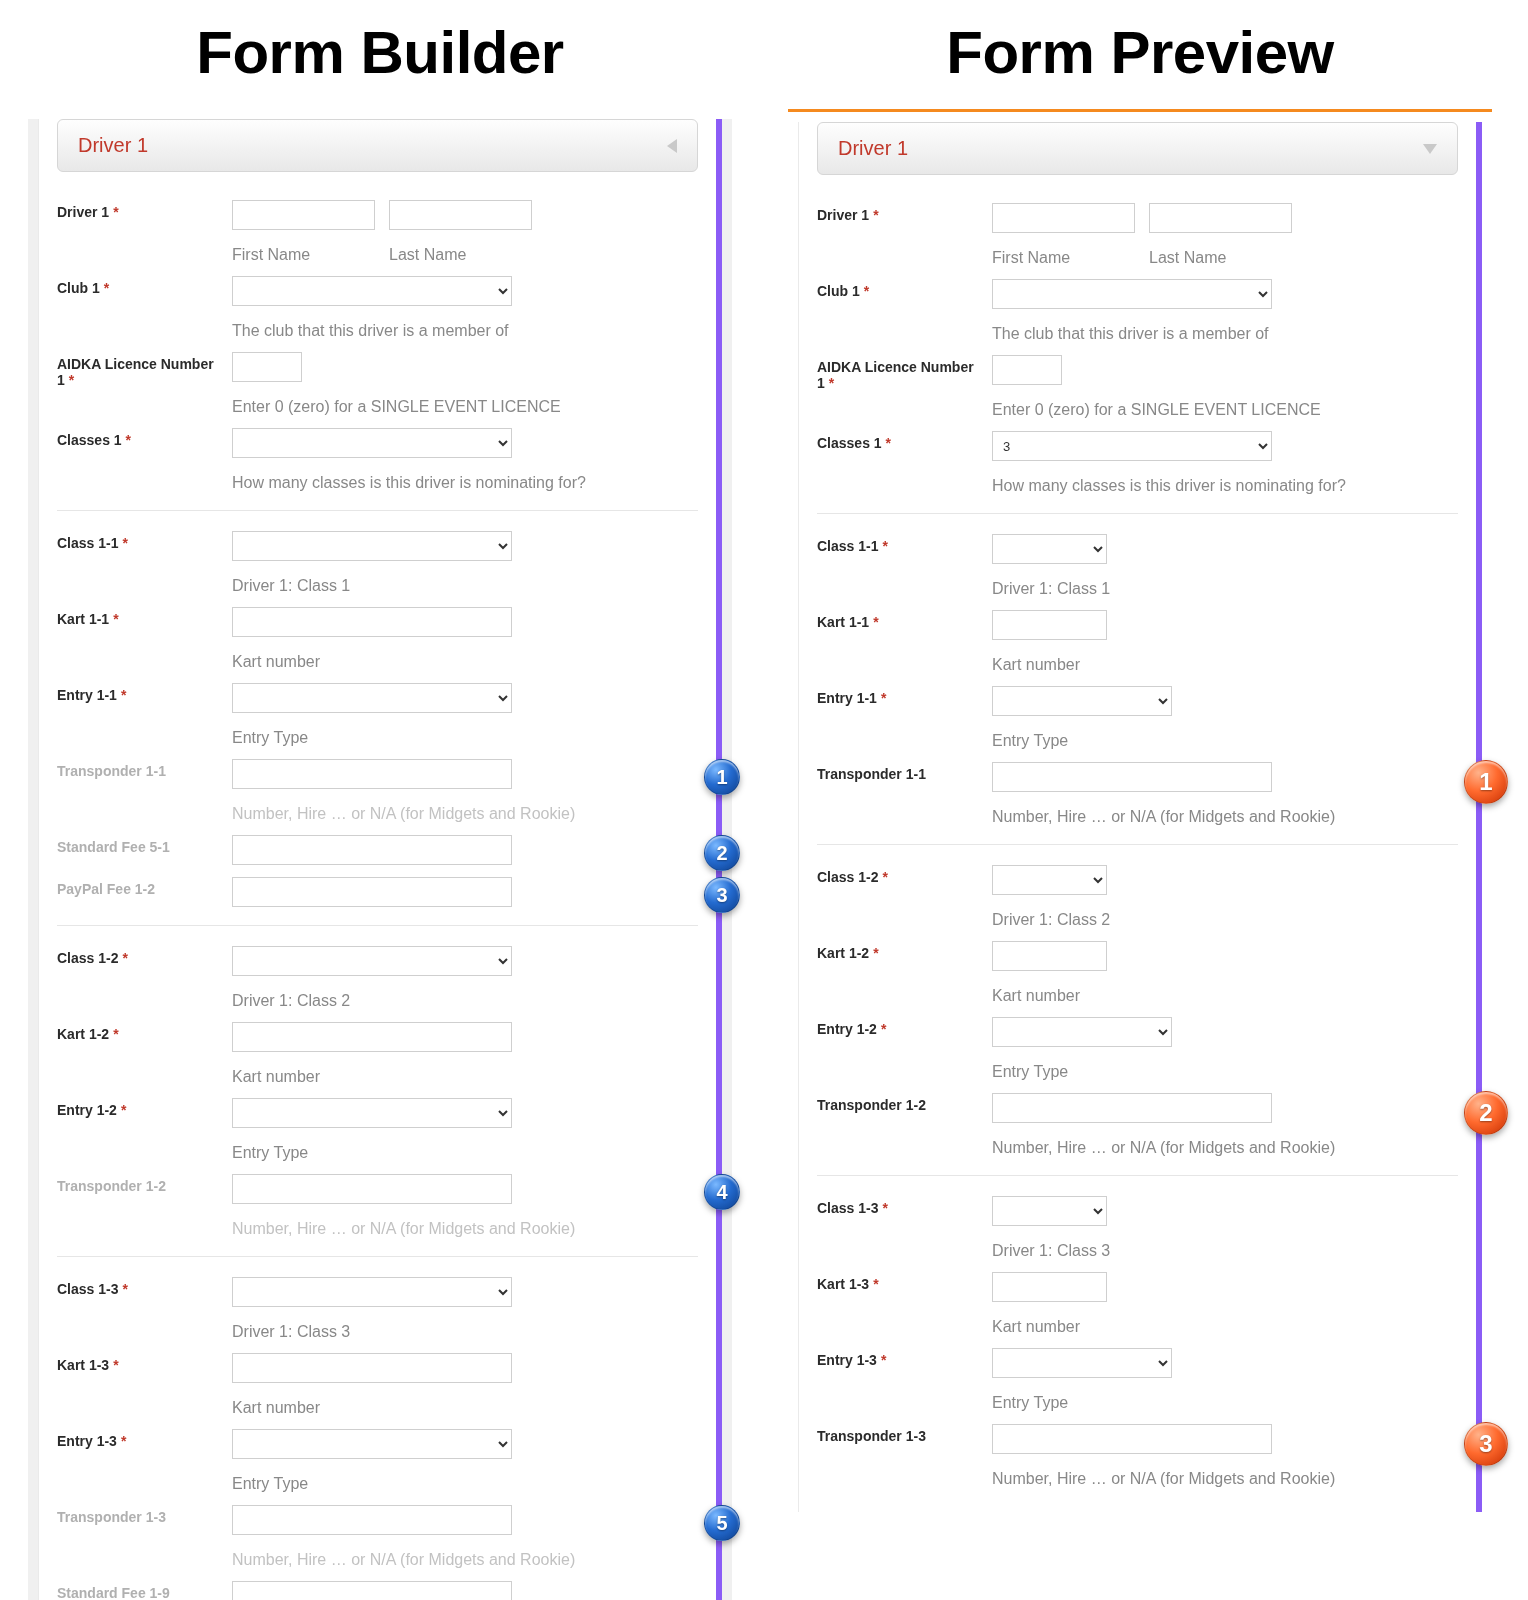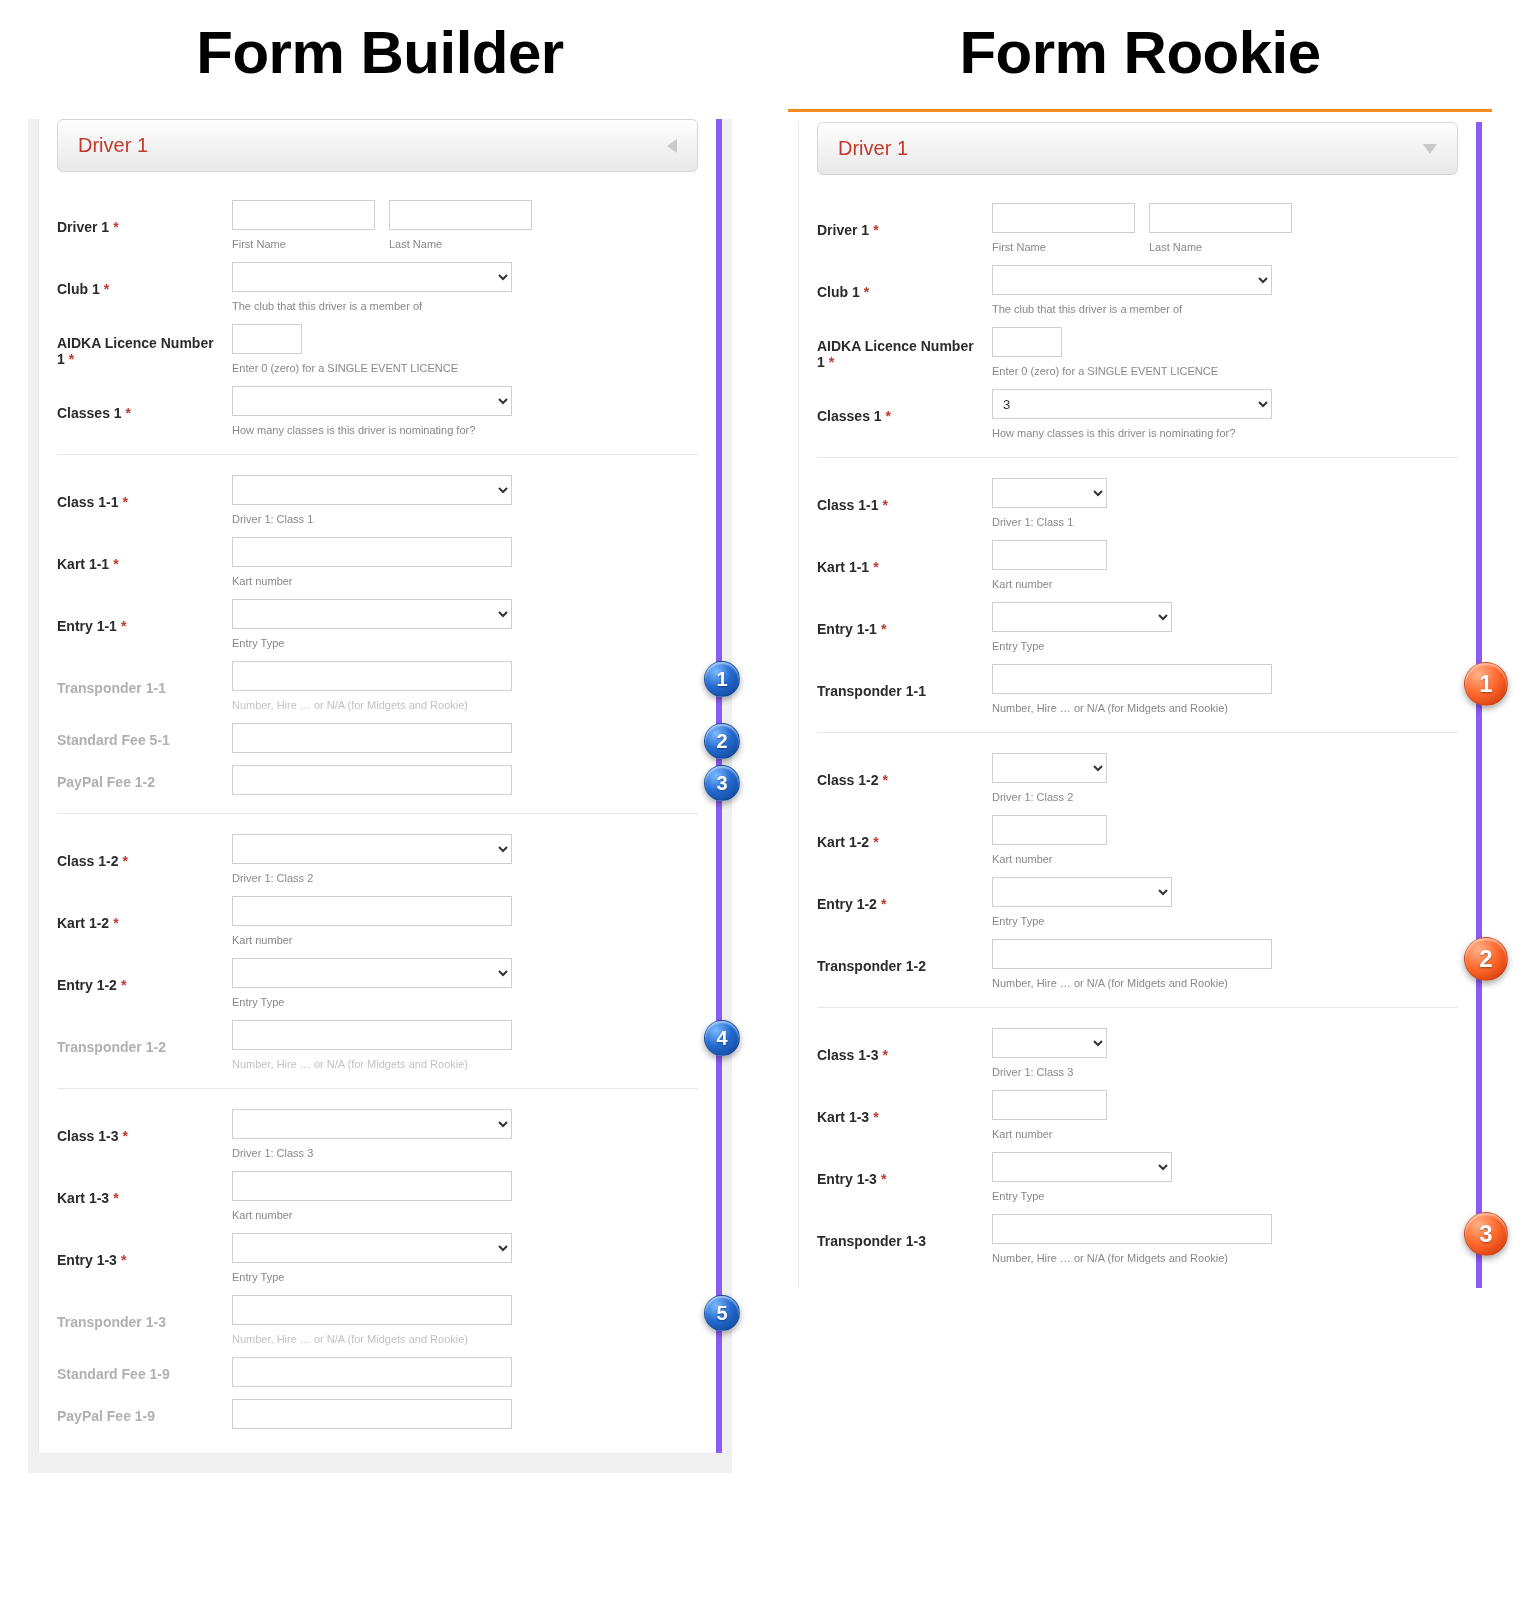--- a/index.html
+++ b/index.html
@@ -71,40 +71,40 @@
   .accordion-arrow.left { border-right: 10px solid #c9c9c9; }
   .accordion-arrow.down {
     border-left: 7px solid transparent;
     border-right: 7px solid transparent;
     border-top: 10px solid #c9c9c9;
     border-bottom: none;
   }
 
   .field-row {
     display: flex;
-    align-items: center;
+    align-items: flex-start;
     padding: 6px 0;
   }
   .field-label {
     flex: 0 0 175px;
     font-weight: 700;
     color: #2b2b2b;
     padding-top: 4px;
   }
   .field-label .req { color: #c0392b; margin-left: 4px; font-weight: 700;}
   .field-label.muted { color: #b0b0b0; font-weight: 700; }
   .field-body { flex: 1; position: relative; }
 
   .sub-pair { display: flex; gap: 14px; }
   .sub-pair .sub { flex: 1; }
   .sublabel, .helptext {
     display: block;
-    font-size: 11px;
+    font-size: 16px;
     color: #888;
-    margin-top: 8px;
+    margin-top: 16px;
   }
   .helptext.muted { color: #c2c2c2; }
 
   input[type=text], select {
     border: 1px solid #cfcfcf;
     background: #fff;
     height: 30px;
     padding: 2px 6px;
     font-size: 13px;
     color: #333;
@@ -149,21 +149,21 @@
 </head>
 <body>
 
 <div class="stage">
 
   <div class="titles-row">
     <div class="col">
         <h1>Form Builder</h1>
       </div>
     <div class="col">
-        <h1>Form Rookie</h1>
+        <h1>Form Preview</h1>
       </div>
   </div>
 
   <div class="titles-row">
 
     <div class="col">
       <div class="pad">
         <div class="panel">
           <div class="pane-bg">
             <div class="form-area">

